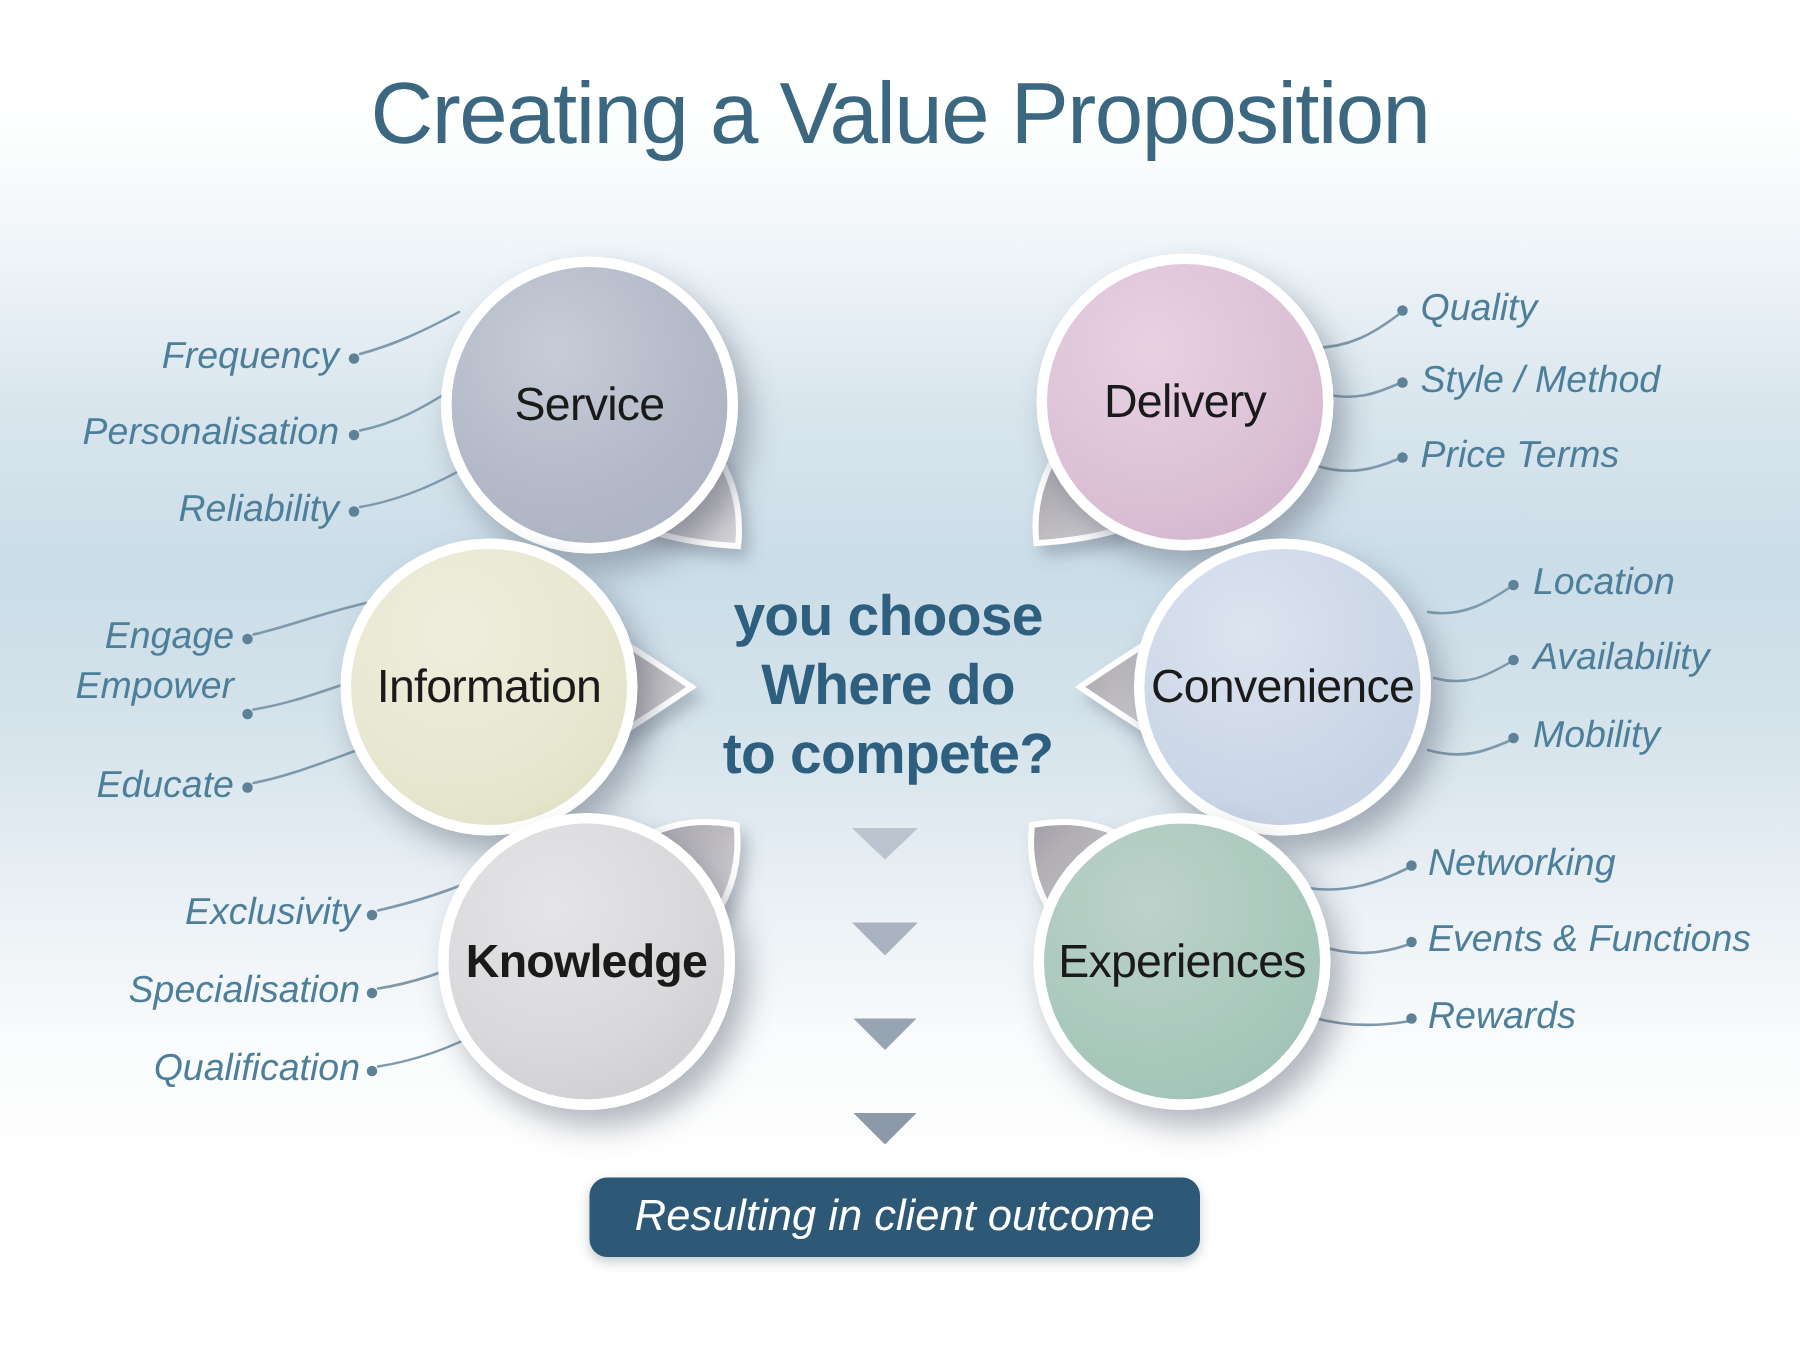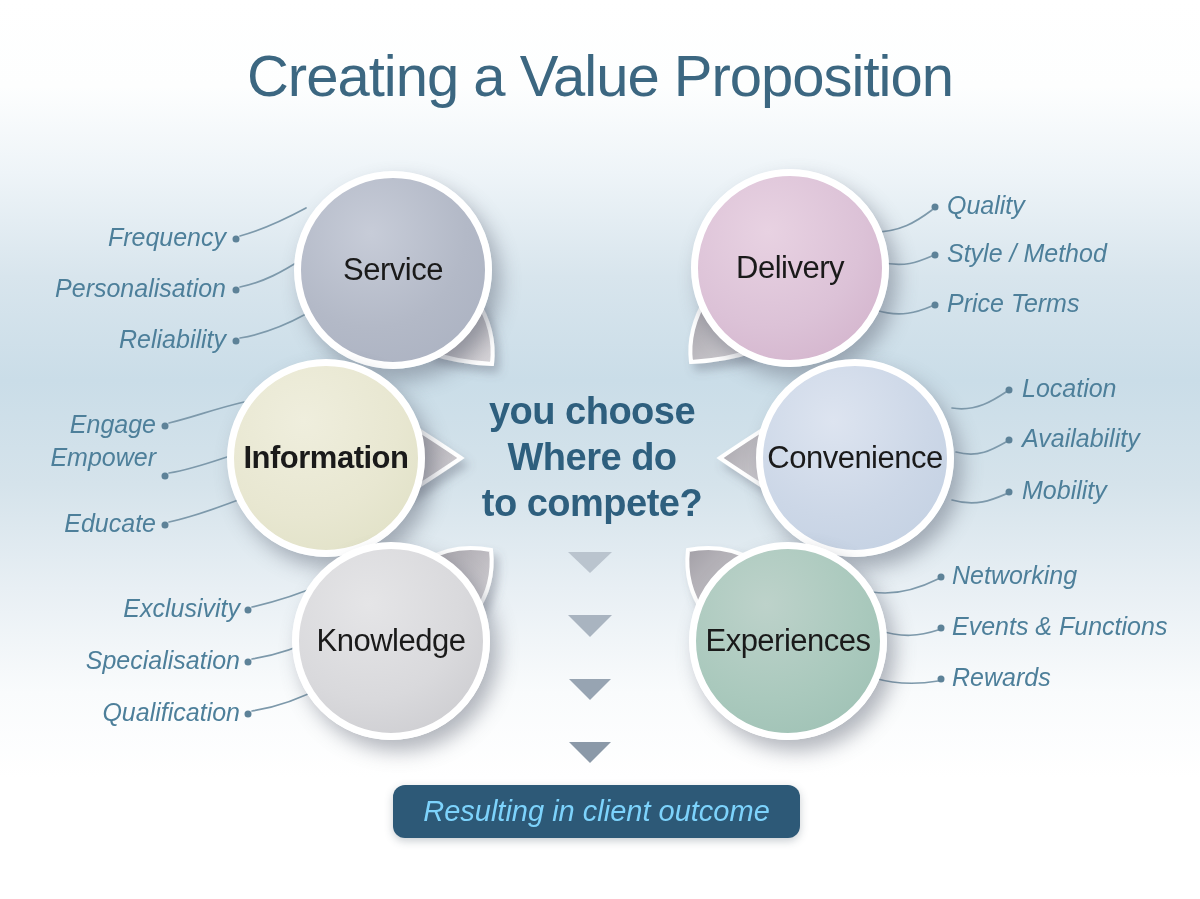--- a/index.html
+++ b/index.html
@@ -20,43 +20,43 @@
     border:7px solid #ffffff;z-index:2;
     display:flex;align-items:center;justify-content:center;
     box-shadow:8px 11px 20px rgba(88,96,110,0.45);
     text-align:center;
   }
   .bubble .bubble-label{
     font-size:31px;color:#1a1a1a;letter-spacing:-0.5px;white-space:nowrap;
   }
   .fill-service{background:radial-gradient(circle at 38% 30%, #c7ccd8 0%, #b3b9c7 55%, #a9b0c0 100%);}
   .fill-delivery{background:radial-gradient(circle at 38% 30%, #e8d2e2 0%, #dcc2d7 55%, #d0afc9 100%);}
-  .fill-information{background:radial-gradient(circle at 38% 30%, #efeedd 0%, #e8e7d1 55%, #dedfc3 100%);font-weight:bold;}
+  .fill-information{background:radial-gradient(circle at 38% 30%, #efeedd 0%, #e8e7d1 55%, #dedfc3 100%);}
   .fill-convenience{background:radial-gradient(circle at 38% 30%, #dde4f0 0%, #ccd7e7 55%, #c1cfe1 100%);}
-  .fill-knowledge{background:radial-gradient(circle at 38% 30%, #e5e5e7 0%, #d9d9dc 55%, #c8c8cc 100%);}
+  .fill-knowledge{background:radial-gradient(circle at 38% 30%, #e5e5e7 0%, #d9d9dc 55%, #c8c8cc 100%);font-weight:bold;}
   .fill-experiences{background:radial-gradient(circle at 38% 30%, #bdd2ca 0%, #aac9bd 55%, #9bbfb2 100%);}
   .item-label{
     position:absolute;z-index:3;font-style:italic;font-size:25px;color:#4d7f9a;
     white-space:nowrap;line-height:32px;
   }
   .item-left{text-align:right;}
   .item-right{text-align:left;}
   .question{
     position:absolute;left:432px;top:388px;width:320px;z-index:3;
     text-align:center;font-weight:bold;font-size:38px;line-height:46px;
     color:#2e5f7e;letter-spacing:-0.5px;
   }
   .banner{
     position:absolute;left:393px;top:785px;width:407px;height:53px;z-index:3;
     background:#2d5977;border-radius:12px;
     display:flex;align-items:center;justify-content:center;
     box-shadow:0 3px 8px rgba(40,60,75,0.25);
   }
   .banner .banner-label{
-    font-style:italic;font-size:29px;color:#7dd3fc;white-space:nowrap;
+    font-style:italic;font-size:29px;color:#ffffff;white-space:nowrap;
   }
 </style>
 </head>
 <body>
 
 <div id="canvas">
 
   <div class="title">Creating a Value Proposition</div>
 
   <svg class="decor" width="1200" height="899" viewBox="0 0 1200 899">

